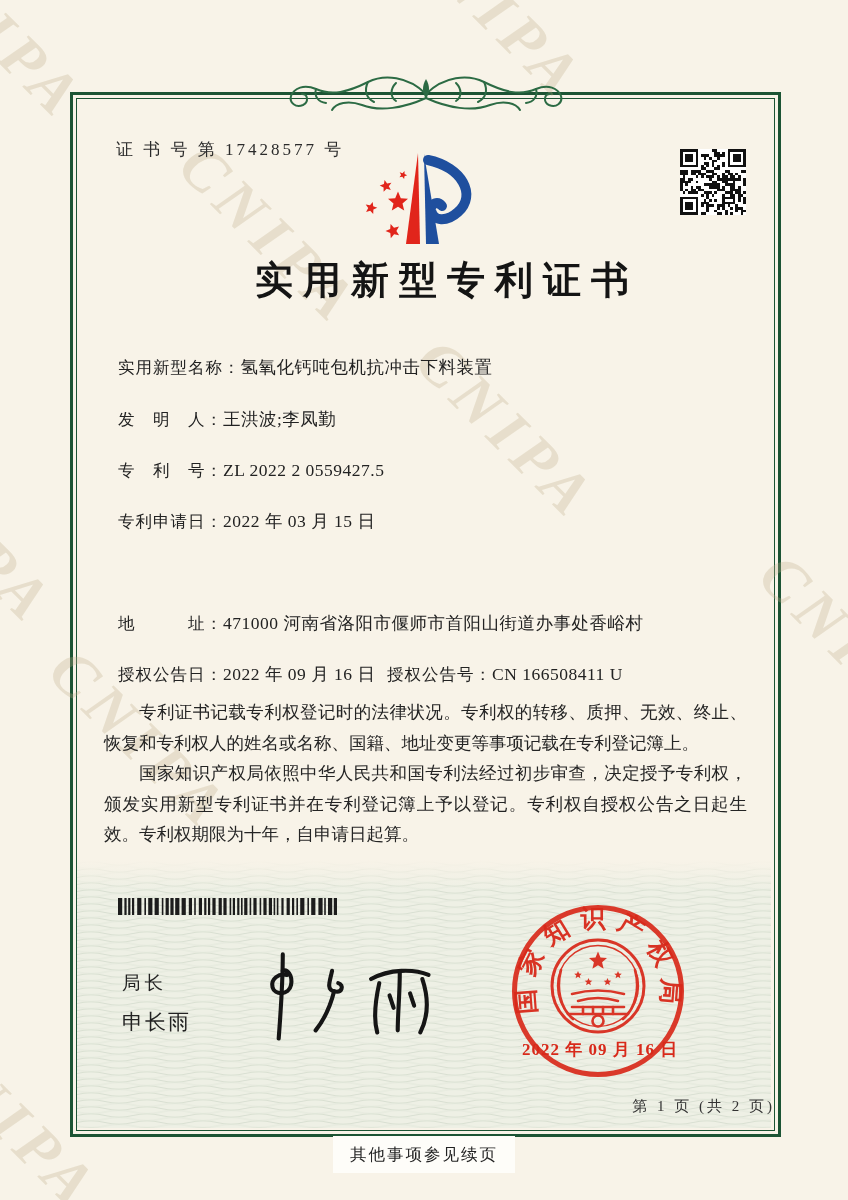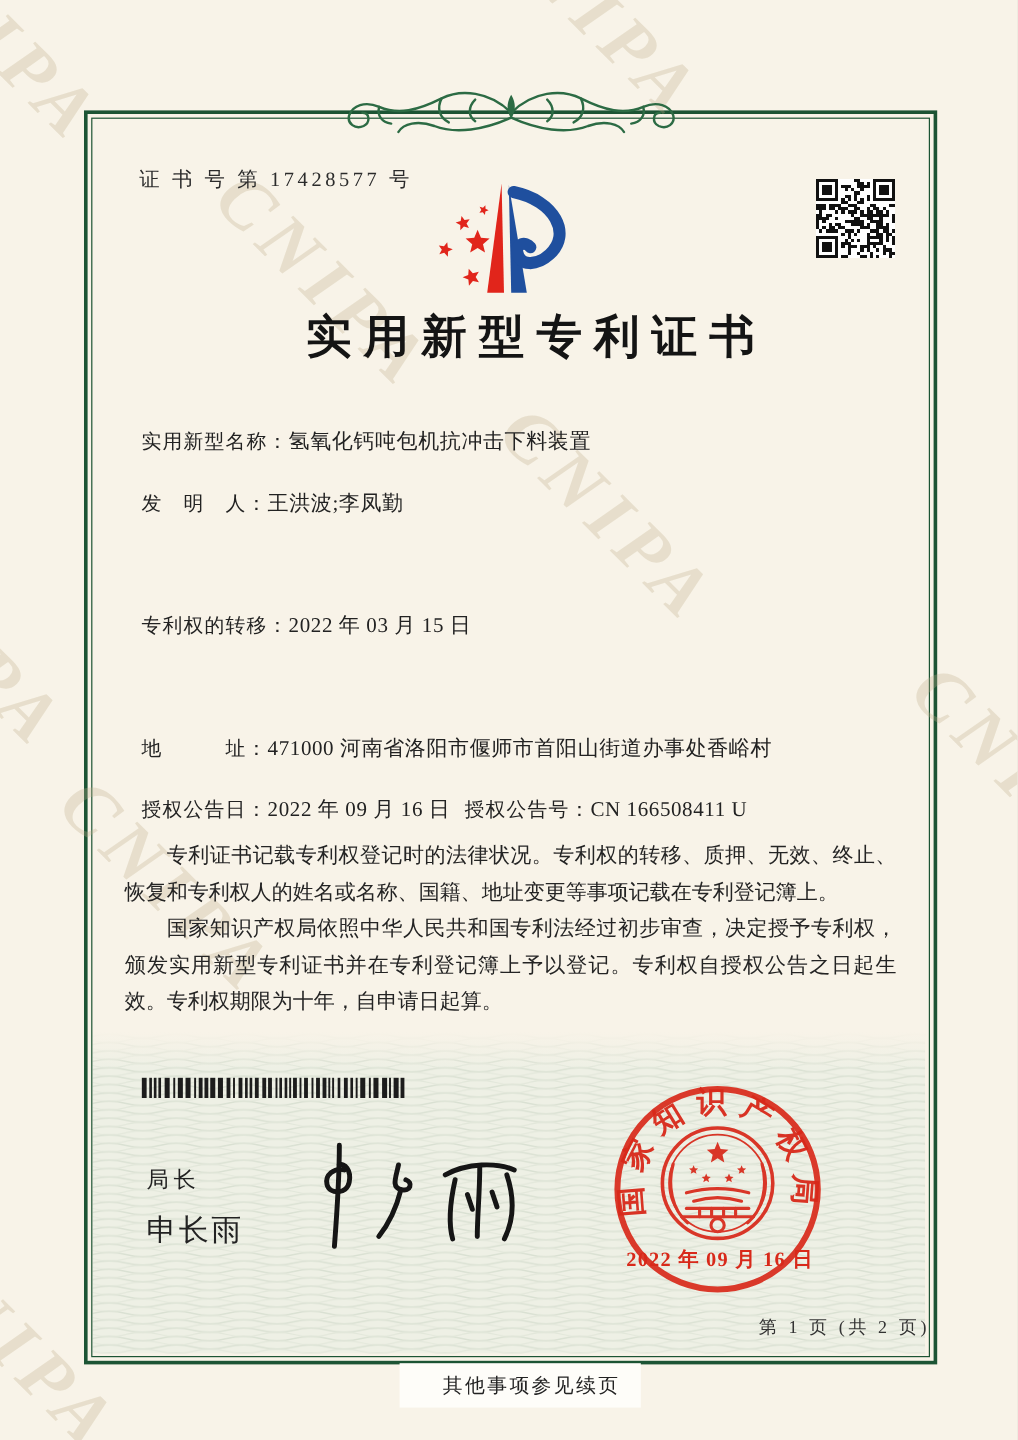--- a/index.html
+++ b/index.html
@@ -26,30 +26,30 @@
          font-size:38px;font-weight:700;letter-spacing:10px;color:#141414;z-index:4;}
   .row{position:absolute;left:118px;font-size:17.5px;line-height:24px;white-space:nowrap;z-index:4;color:#222;}
   .lab{font-size:16.5px;letter-spacing:1px;}
   .val{font-size:17.5px;letter-spacing:.5px;}
   .pair2{position:absolute;left:269px;top:0;white-space:nowrap;}
   .paras{position:absolute;left:104px;top:697px;width:643px;z-index:4;
          font-size:17.5px;line-height:30.5px;text-align:justify;color:#242424;}
   .paras p{margin:0;text-indent:2em;}
   .barcode{position:absolute;left:118px;top:898px;width:220px;height:17px;z-index:4;}
   .signer-title{position:absolute;left:122px;top:970px;font-size:18.5px;letter-spacing:4px;z-index:4;}
-  .signer-name{position:absolute;left:122px;top:1008px;font-size:25px;letter-spacing:2px;z-index:4;}
+  .signer-name{position:absolute;left:122px;top:1008px;font-size:21px;letter-spacing:2px;z-index:4;}
   .sig{position:absolute;left:252px;top:948px;width:195px;height:98px;z-index:4;}
   .seal{position:absolute;left:505px;top:898px;width:186px;height:186px;z-index:5;}
   .seal-date{position:absolute;left:518px;top:1038px;width:164px;text-align:center;z-index:6;
              font-size:17px;font-weight:700;letter-spacing:1px;color:#d8291a;}
   .pageinfo{position:absolute;left:70px;width:705px;top:1097px;text-align:right;
             font-size:15px;letter-spacing:3px;z-index:4;color:#333;}
   .note-box{position:absolute;left:333px;top:1136px;width:182px;height:37px;z-index:6;
             background:#fefdf9;display:flex;align-items:center;justify-content:center;
-            font-size:16.5px;letter-spacing:2px;color:#222;padding-left:19px;}
+            font-size:16.5px;letter-spacing:2px;color:#222;}
 </style>
 </head>
 <body>
 
 <div class="page">
 
   <div class="wm" style="left:-60px;top:-75px">CNIPA</div>
   <div class="wm" style="left:440px;top:-95px">CNIPA</div>
   <div class="wm" style="left:215px;top:130px">CNIPA</div>
   <div class="wm" style="left:452px;top:325px">CNIPA</div>
@@ -336,22 +336,25 @@
   </svg>
 
   <div class="title">实用新型专利证书</div>
 
   <div class="row" style="top:355px">
     <span class="lab">实用新型名称：</span><span class="val">氢氧化钙吨包机抗冲击下料装置</span>
   </div>
   <div class="row" style="top:407px">
     <span class="lab">发　明　人：</span><span class="val">王洪波;李凤勤</span>
   </div>
+  <div class="row" style="top:458px">
+    <span class="lab">专　利　号：</span><span class="val">ZL 2022 2 0559427.5</span>
+  </div>
   <div class="row" style="top:509px">
-    <span class="lab">专利权的转移：</span><span class="val">2022 年 03 月 15 日</span>
+    <span class="lab">专利申请日：</span><span class="val">2022 年 03 月 15 日</span>
   </div>
   <div class="row" style="top:611px">
     <span class="lab">地　　　址：</span><span class="val">471000 河南省洛阳市偃师市首阳山街道办事处香峪村</span>
   </div>
   <div class="row" style="top:662px">
     <span class="lab">授权公告日：</span><span class="val">2022 年 09 月 16 日</span>
     <span class="pair2">
       <span class="lab">授权公告号：</span><span class="val">CN 166508411 U</span>
     </span>
   </div>

